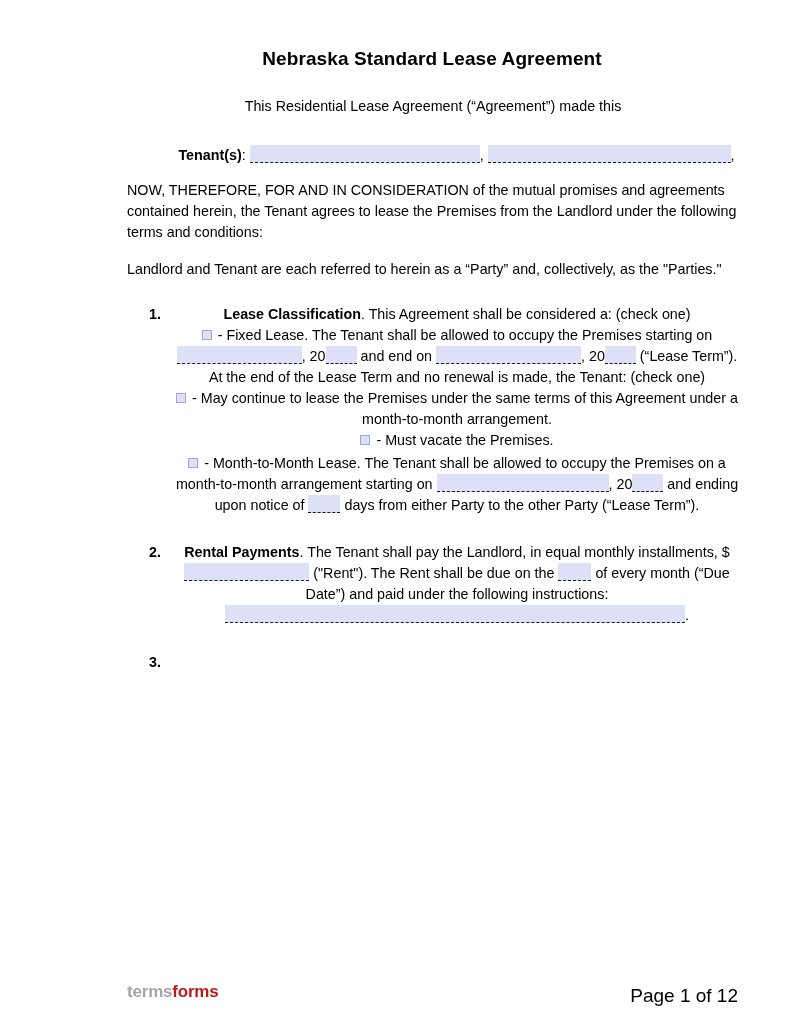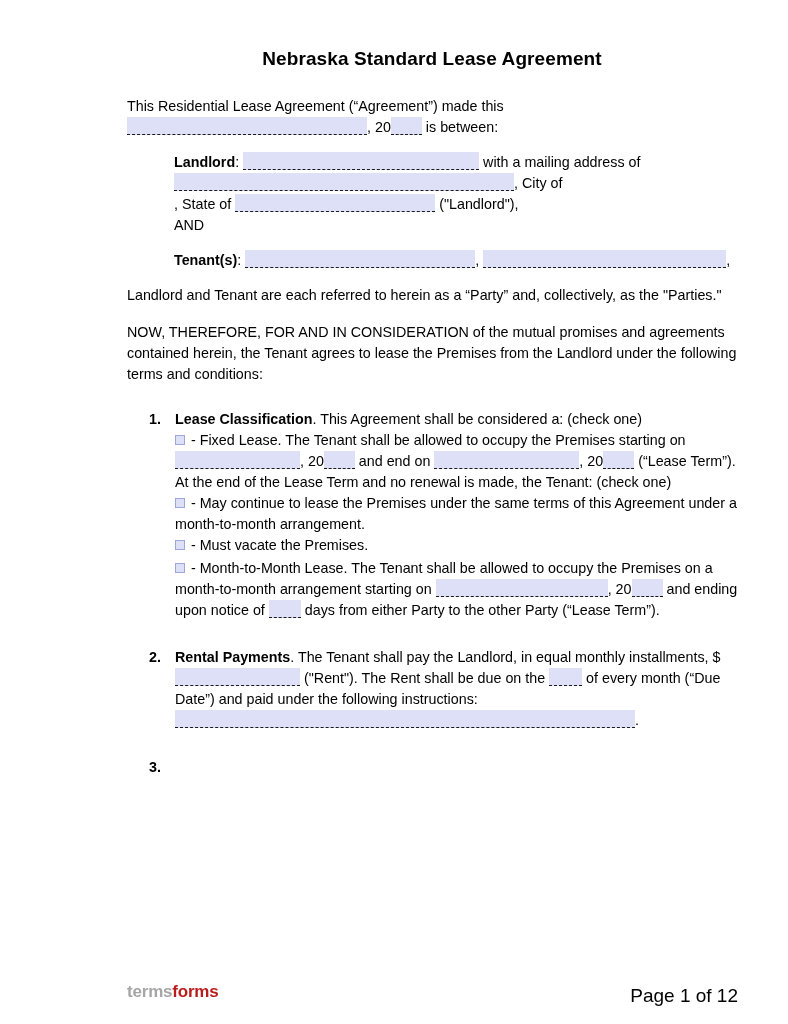--- a/index.html
+++ b/index.html
@@ -43,20 +43,21 @@
     width: 612px;
     font-size: 14.3px;
     line-height: 21px;
   }
 
   p.para {
     margin: 0 0 16px 0;
   }
   p.tight {
     margin: 0;
+    text-align: center;
   }
 
   .indent-party {
     margin-left: 47px;
     width: 565px;
   }
 
   .block-gap { height: 14px; }
   .block-gap-sm { height: 8px; }
 
@@ -152,42 +153,35 @@
 </head>
 <body>
 
 <div class="page">
 
   <div class="doc-title">Nebraska Standard Lease Agreement</div>
 
   <div class="body-area">
 
     <p class="tight">This Residential Lease Agreement (“Agreement”) made this</p>
-    <p class="tight"><span class="fld w-240"></span><span>, 20</span><span class="fld w-yr"></span><span> is between:</span></p>
 
     <div class="block-gap"></div>
 
-    <div class="indent-party">
-      <p class="tight"><b>Landlord</b><span>:</span> <span class="fld w-236"></span><span> with a mailing address of</span></p>
-      <p class="tight"><span class="fld w-340"></span><span>, City of</span></p>
-      <p class="tight"><span class="fld w-200"></span><span>, State of </span><span class="fld w-xl"></span><span> ("Landlord"),</span></p>
-      <p class="tight">AND</p>
-    </div>
 
     <div class="block-gap"></div>
 
     <div class="indent-party">
       <p class="tight"><b>Tenant(s)</b><span>:</span> <span class="fld w-230"></span><span>,</span> <span class="fld w-243"></span><span>,</span></p>
     </div>
 
     <div class="block-gap"></div>
 
+    <p class="para">NOW, THEREFORE, FOR AND IN CONSIDERATION of the mutual promises and agreements contained herein, the Tenant agrees to lease the Premises from the Landlord under the following terms and conditions:</p>
+
     <p class="para">Landlord and Tenant are each referred to herein as a “Party” and, collectively, as the "Parties."</p>
-
-    <p class="para">NOW, THEREFORE, FOR AND IN CONSIDERATION of the mutual promises and agreements contained herein, the Tenant agrees to lease the Premises from the Landlord under the following terms and conditions:</p>
 
     <div class="block-gap-sm"></div>
 
     <div class="sec">
       <span class="num">1.</span>
       <div class="sec-body">
         <p class="tight"><b>Lease Classification</b><span>. This Agreement shall be considered a: (check one)</span></p>
 
         <p class="tight subind"><span class="chk"></span><span> - Fixed Lease. The Tenant shall be allowed to occupy the Premises starting on </span><span class="fld w-sm"></span><span>, 20</span><span class="fld w-yr"></span><span> and end on </span><span class="fld w-md"></span><span>, 20</span><span class="fld w-yr"></span><span> (“Lease Term”). At the end of the Lease Term and no renewal is made, the Tenant: (check one)</span></p>
 

